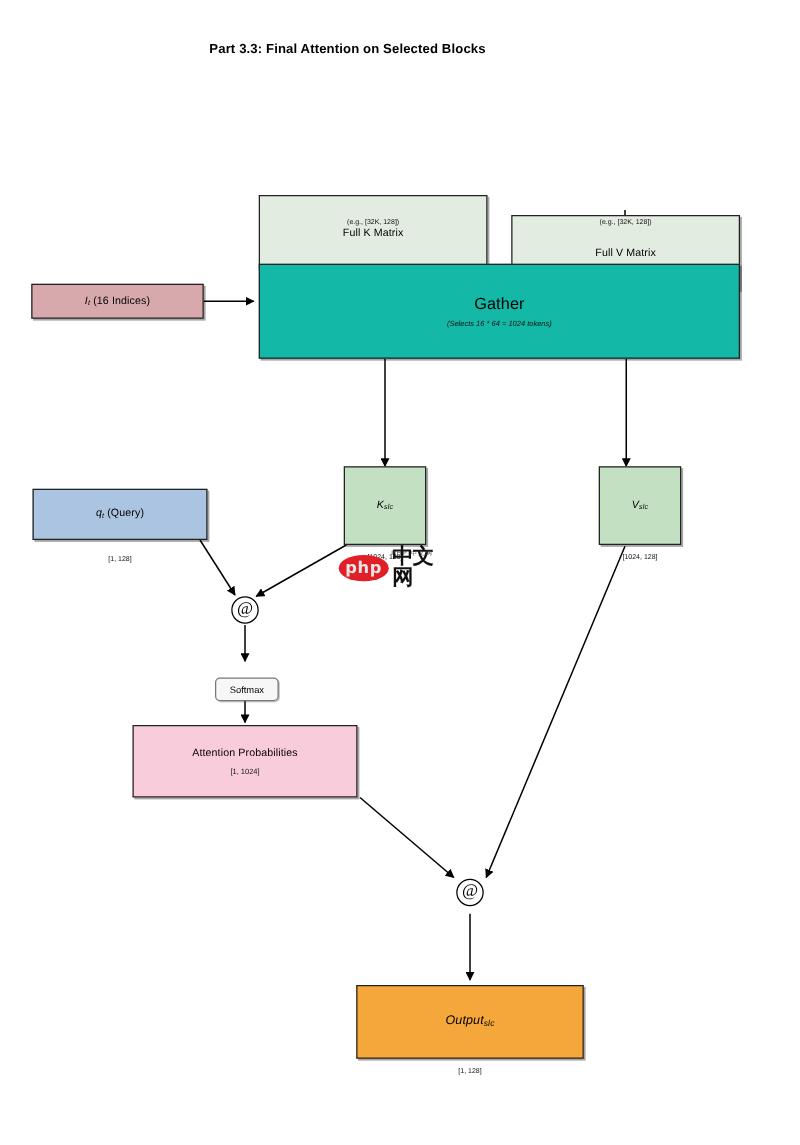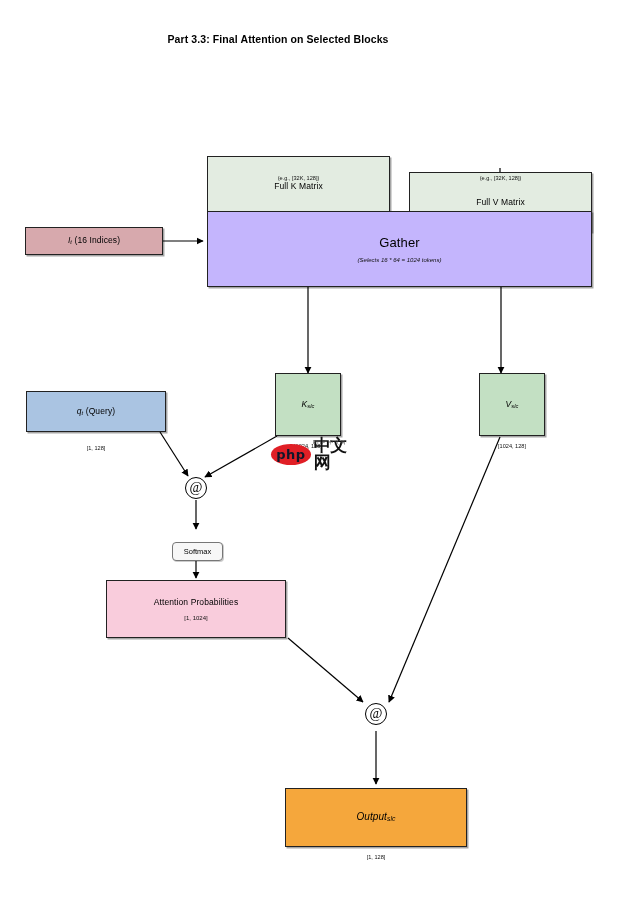--- a/index.html
+++ b/index.html
@@ -68,21 +68,21 @@
     color: #111111;
     white-space: nowrap;
   }
 
   
   .box-fullk, .box-fullv {
     background: #e3ece1;
     margin-top: 48px;
   }
   .box-gather {
-    background: #c4b5fd;
+    background: #14b8a6;
   }
   .box-indices {
     background: #d7a9ad;
   }
   .box-kslc, .box-vslc {
     background: #c3e0c3;
   }
   .box-query {
     background: #aac4e2;
   }
@@ -150,21 +150,21 @@
     height: 26px;
     display: flex;
     align-items: center;
     pointer-events: none;
   }
   #wm-php {
     width: 40px;
     height: 21px;
     border-radius: 50% / 50%;
     background: #e01f26;
-    color: #0f172a;
+    color: #e5e5e5;
     font-family: "DejaVu Sans", sans-serif;
     font-weight: bold;
     font-size: 13px;
     display: flex;
     align-items: center;
     justify-content: center;
     letter-spacing: .5px;
   }
   #wm-cn {
     margin-left: 3px;

